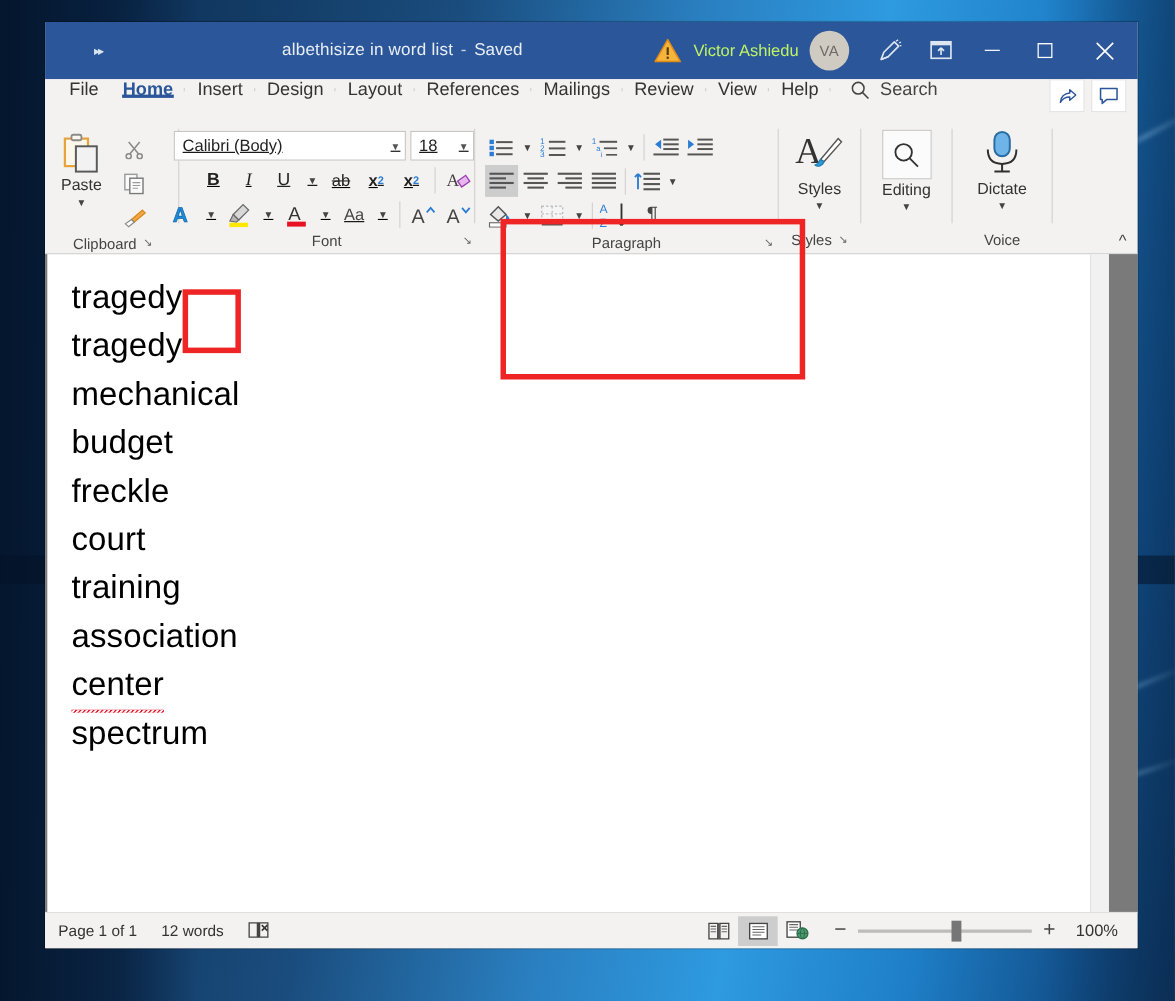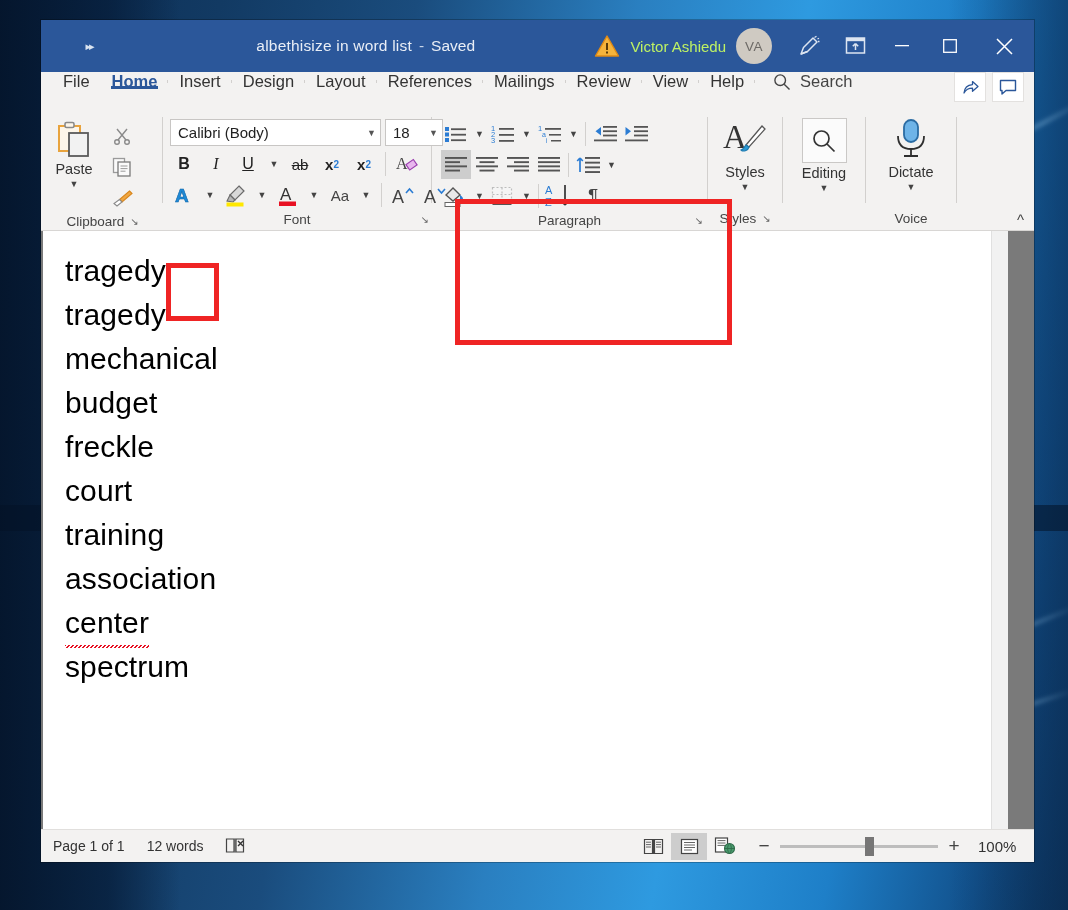--- a/index.html
+++ b/index.html
@@ -416,21 +416,21 @@
         </div>
       </div>
       <div class="rgroup-label">
         <span>Clipboard</span>
         <span class="dlg-launcher">↘</span>
       </div>
     </div>
     <div class="rgroup-divider"></div>
 
     <div class="rgroup font-group">
-      <div class="rgroup-body" style="flex-direction:column;align-items:flex-start;">
+      <div class="rgroup-body" style="flex-direction:column;align-items:flex-end;text-decoration:underline;">
         <div class="font-row r1">
           <div class="font-name-box">
             <span>Calibri (Body)</span>
             <span class="box-caret">▼</span>
           </div>
           <div class="font-size-box">
             <span>18</span>
             <span class="box-caret">▼</span>
           </div>
         </div>

